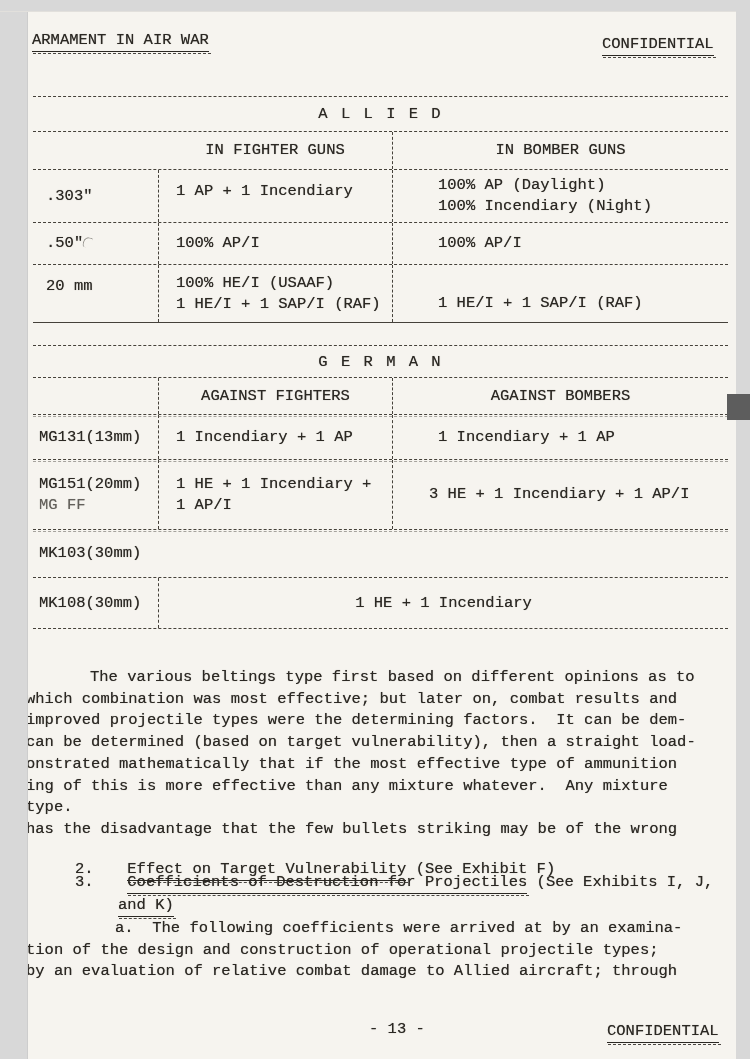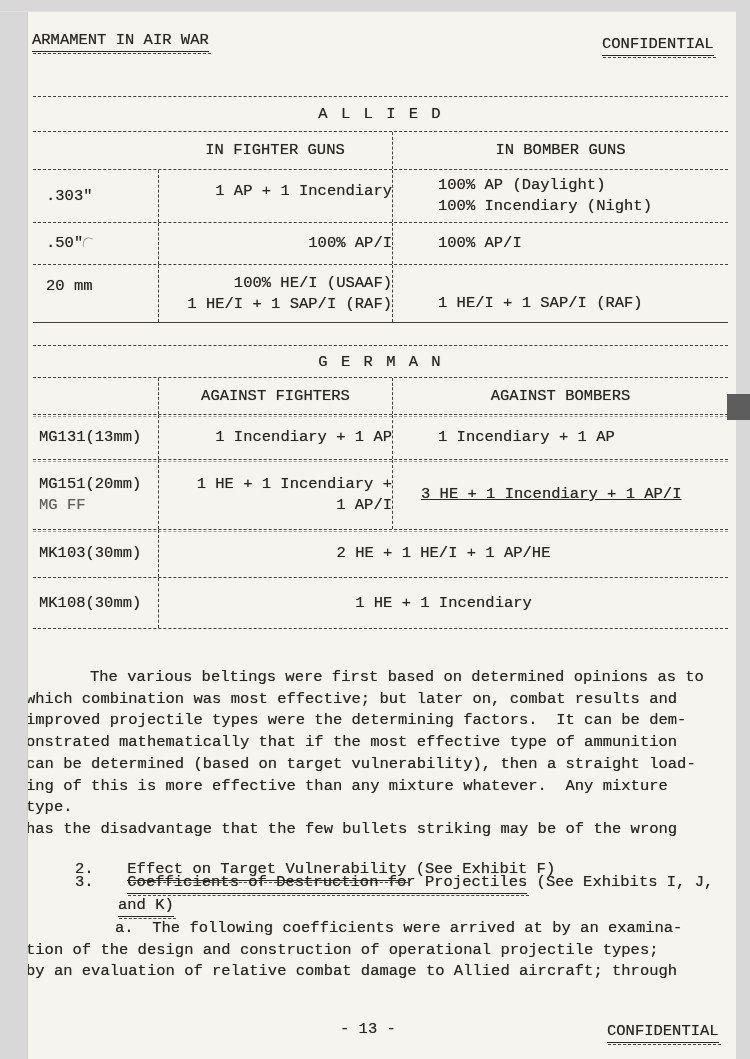--- a/index.html
+++ b/index.html
@@ -24,21 +24,21 @@
   
   .u-dbl { position:relative; display:inline-block; border-bottom:1px solid #2b2823; padding-bottom:2px; }
   .u-dbl::after { content:""; position:absolute; left:1px; right:-2px; bottom:-3px; border-bottom:1px dashed rgba(43,40,35,0.85); }
 
   
   .tbl { position:absolute; left:33px; width:695px; border-top:1px dashed #45413a; }
   .tbl-title { display:flex; align-items:center; justify-content:center; border-bottom:1px dashed #45413a; letter-spacing:2px; }
   .tr { display:flex; border-bottom:1px dashed #45413a; }
   .td { display:flex; flex-direction:column; justify-content:center; line-height:21px; }
   .c1 { width:125px; padding-left:13px; }
-  .c2 { width:234px; padding-left:17px;text-align:right; }
+  .c2 { width:234px; padding-left:17px; }
   .c3 { flex:1; padding-left:45px; }
   .vline { border-left:1px dashed #45413a; }
   .center { align-items:center; padding-left:0 !important; }
   .merged { flex:1; }
   .vhigh { justify-content:flex-start; padding-top:11px; }
   .vlow  { justify-content:flex-end; padding-bottom:8px; }
   .faint { opacity:.72; }
   .dbl-rule { position:relative; }
   .dbl-rule::after { content:""; position:absolute; left:0; right:0; bottom:-3px; border-bottom:1px dashed rgba(69,65,58,0.45); }
 
@@ -131,44 +131,43 @@
     </div>
     <div class="tr dbl-rule" style="height:70px;">
       <div class="td g-c1">
         <div class="ln pre">MG151(20mm)</div>
         <div class="ln pre faint">MG FF</div>
       </div>
       <div class="td c2 vline">
         <div class="ln pre">1 HE + 1 Incendiary +</div>
         <div class="ln pre">1 AP/I</div>
       </div>
-      <div class="td c3 vline" style="padding-left:28px;text-decoration:underline;">
+      <div class="td c3 vline" style="padding-left:36px;">
         <div class="ln pre">3 HE + 1 Incendiary + 1 AP/I</div>
       </div>
     </div>
     <div class="tr" style="height:48px;">
       <div class="td g-c1">
         <div class="ln pre">MK103(30mm)</div>
       </div>
-      <div class="td merged vline center">2 HE + 1 HE/I + 1 AP/HE</div>
     </div>
     <div class="tr" style="height:51px;">
       <div class="td g-c1">
         <div class="ln pre">MK108(30mm)</div>
       </div>
       <div class="td merged vline center">1 HE + 1 Incendiary</div>
     </div>
   </div>
 
   <div class="abs para" style="left:26px; top:667px; width:706px;">
-    <div class="ln ind-1">The various beltings were first based on determined opinions as to</div>
+    <div class="ln ind-1">The various beltings type first based on different opinions as to</div>
     <div class="ln">which combination was most effective; but later on, combat results and</div>
     <div class="ln">improved projectile types were the determining factors.  It can be dem-</div>
+    <div class="ln">can be determined (based on target vulnerability), then a straight load-</div>
     <div class="ln">onstrated mathematically that if the most effective type of ammunition</div>
-    <div class="ln">can be determined (based on target vulnerability), then a straight load-</div>
     <div class="ln">ing of this is more effective than any mixture whatever.  Any mixture</div>
     <div class="ln">type.</div>
     <div class="ln">has the disadvantage that the few bullets striking may be of the wrong</div>
   </div>
 
   <div class="item" style="top:840px;margin-top:20px;">
     <span class="item-num">2.</span>
     <span class="u-dbl">Effect on Target Vulnerability</span>
     <span>(See Exhibit F)</span>
   </div>
@@ -183,21 +182,21 @@
       <span class="u-dbl">and K)</span>
     </div>
   </div>
 
   <div class="abs para" style="left:26px; top:918px; width:706px; line-height:21.5px;">
     <div class="ln ind-a">a.  The following coefficients were arrived at by an examina-</div>
     <div class="ln">tion of the design and construction of operational projectile types;</div>
     <div class="ln">by an evaluation of relative combat damage to Allied aircraft; through</div>
   </div>
 
-  <div class="abs" style="left:340px; top:1020px;">- 13 -</div>
+  <div class="abs" style="left:369px; top:1020px;">- 13 -</div>
   <div class="abs" style="left:607px; top:1022px;">
     <span class="u-dbl">CONFIDENTIAL</span>
   </div>
 
   <div class="margin-strip margin-left"></div>
   <div class="margin-strip margin-top"></div>
   <div class="margin-strip margin-right"></div>
   <div class="edge-tab"></div>
 
 </div>

